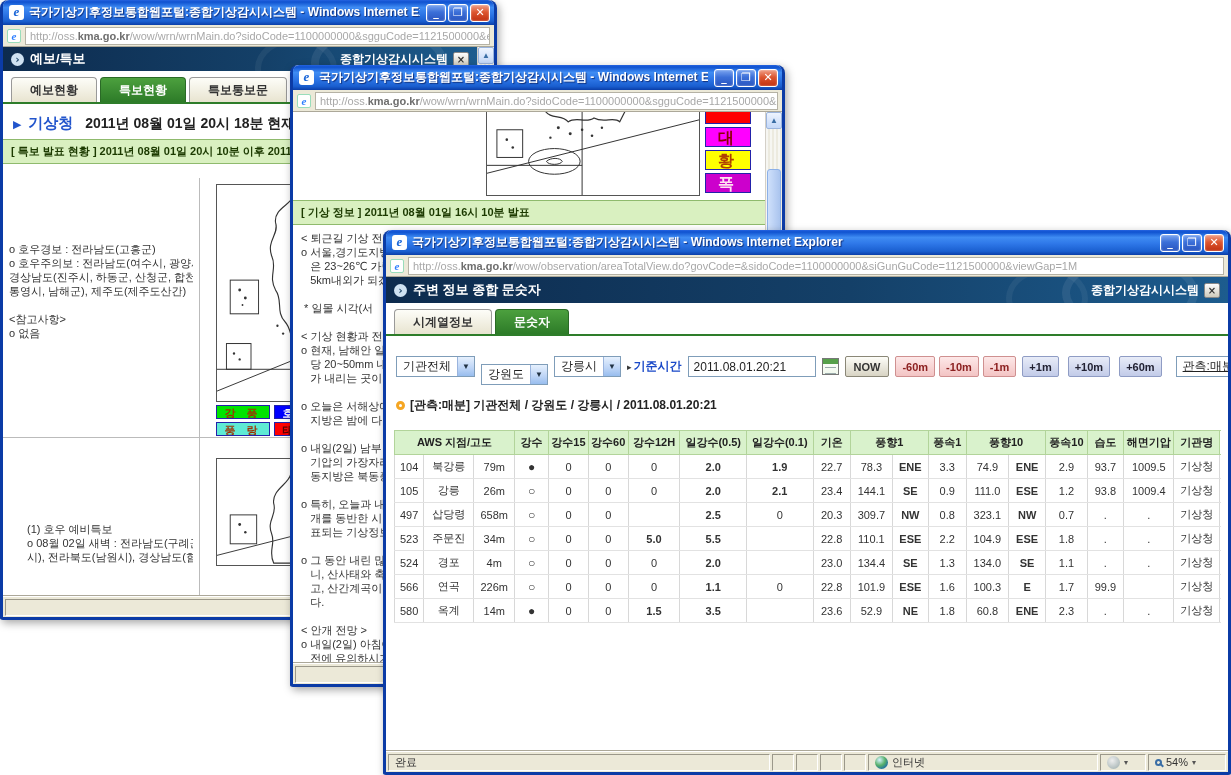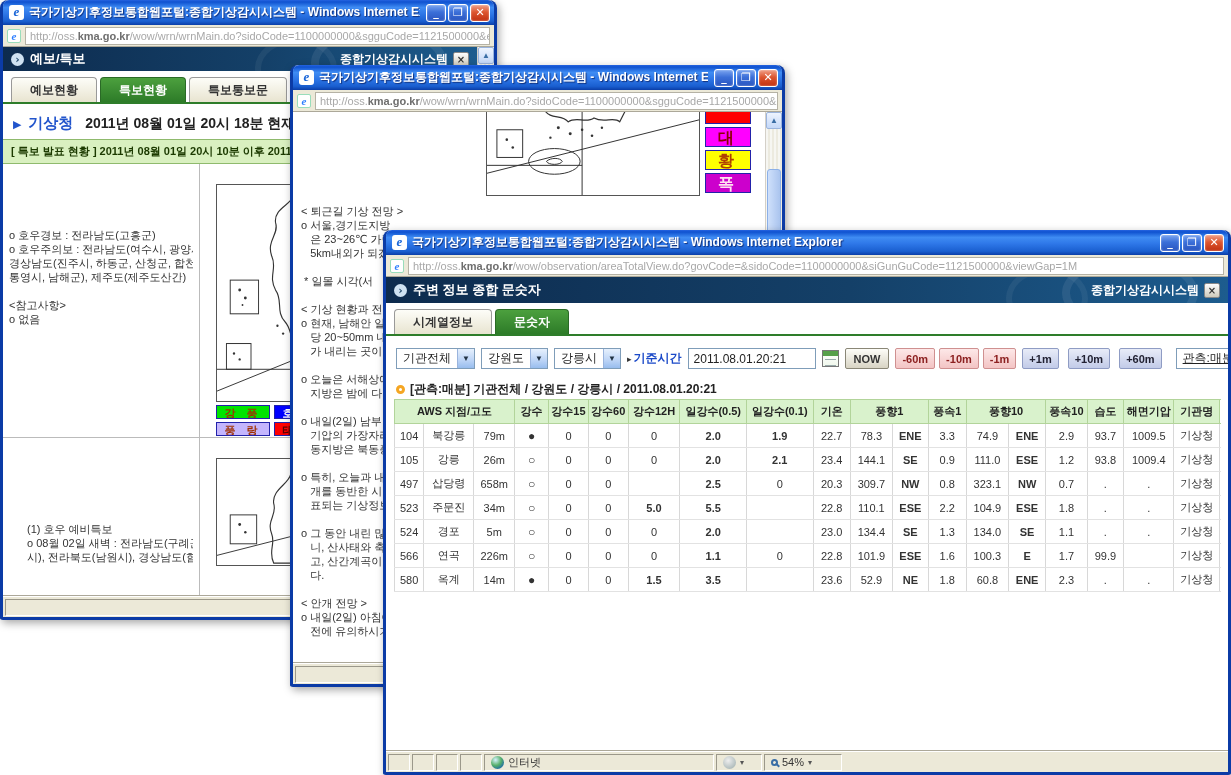--- a/index.html
+++ b/index.html
@@ -77,21 +77,21 @@
   .bluelabel { color:#1a49c8; font-weight:bold; font-size:12px; white-space:nowrap;}
   .bluelabel .larr { color:#333; font-size:9px; margin-right:2px;}
   .timeinput { width:128px; height:21px; border:1px solid #7f9db9; font-size:12px; color:#222; padding:0 5px; font-family:"Liberation Sans",sans-serif;}
   .calico { width:17px; height:17px; border:1px solid #777; background:linear-gradient(#fff,#f0f8ec); position:relative; cursor:pointer; flex:0 0 17px;}
   .calico::before { content:''; position:absolute; top:0; left:0; right:0; height:5px; background:#56a04a;}
   .calico::after { content:''; position:absolute; left:2px; right:2px; top:8px; height:5px; border-top:1px solid #9aa; border-bottom:1px solid #9aa;}
   .btn { height:21px; padding:0 8px; font-size:11px; font-weight:bold; border-radius:2px; cursor:pointer; display:inline-flex; align-items:center; justify-content:center;}
   .btn-now { background:linear-gradient(#fdfdf8,#d8d4c4); border:1px solid #8a8777; color:#333;}
   .btn-minus { background:linear-gradient(#fde8e8,#f3c4c4); border:1px solid #cf9090; color:#8c2020; padding:0 6px;}
   .btn-plus { background:linear-gradient(#e8ecf8,#c2cbe8); border:1px solid #8f9cc4; color:#223; padding:0 6px;}
-  .tbltitle { display:flex; align-items:center; gap:5px; padding:4px 10px 1px; font-size:12px; font-weight:bold; color:#222;}
+  .tbltitle { display:flex; align-items:center; gap:5px; padding:4px 10px 16px; font-size:12px; font-weight:bold; color:#222;}
   .oring { width:9px; height:9px; border:3px solid #f5a623; border-radius:50%; flex:0 0 9px;}
   .awstbl { width:calc(100% - 16px); margin:0 8px; border-collapse:collapse; table-layout:fixed; font-size:11px;}
   .awstbl th { background:#d9f2cc; border:1px solid #b2d49a; color:#222; font-weight:bold; padding:4px 1px; text-align:center; overflow:hidden; white-space:nowrap;}
   .awstbl td { border-right:1px solid #d8d8d8; border-bottom:1px solid #e2e2e2; padding:4px 2px; text-align:center; color:#333; overflow:hidden; white-space:nowrap;}
   .awstbl td:first-child { border-left:1px solid #d8d8d8;}
   .awstbl tr:first-child td{ border-top:1px solid #b2d49a;}
   .c-dim { color:#666; }
   .c-blue { color:#1a1acc; }
   .c-green { color:#0a7a1a; }
   .c-b { font-weight:bold; }
@@ -134,21 +134,21 @@
             <span class="tab active">특보현황</span>
             <span class="tab">특보통보문</span>
           </div>
         <div class="w1-agency">
           <span class="arr">▶</span>
           <span class="agname">기상청</span>
           <span>2011년 08월 01일 20시 18분 현재</span>
         </div>
         <div class="greenbar">[ 특보 발표 현황 ] 2011년 08월 01일 20시 10분 이후 2011년 08월</div>
         <div class="twocol" style="height:274px;">
-          <div class="tcol-l" style="padding-top:64px;">
+          <div class="tcol-l" style="padding-top:64px;margin-top:14px;">
               <div class="tline">o 호우경보 : 전라남도(고흥군)</div>
               <div class="tline">o 호우주의보 : 전라남도(여수시, 광양시),</div>
               <div class="tline">경상남도(진주시, 하동군, 산청군, 합천군,</div>
               <div class="tline">통영시, 남해군), 제주도(제주도산간)</div>
               <div class="tline">&nbsp;</div>
               <div class="tline">&lt;참고사항&gt;</div>
               <div class="tline">o 없음</div>
             </div>
           <div class="tcol-r">
             <div class="mapcap">&lt;08월 01일 20시 10</div>
@@ -181,21 +181,21 @@
                   <circle cx="80" cy="158" r="1.2" fill="#333"></circle>
                   <circle cx="64" cy="142" r="1.2" fill="#333"></circle>
               </svg>
             </div>
             <div class="legendrow" style="margin-left:12px;">
                 <span class="lgd" style="background: rgb(0, 228, 0); color: rgb(160, 48, 0);">강 풍</span>
                 <span class="lgd" style="background: rgb(0, 0, 255); color: rgb(255, 255, 255);">호 우</span>
                 <span class="lgd sliver" style="background: rgb(255, 0, 255); color: rgb(255, 255, 255);"></span>
               </div>
             <div class="legendrow" style="margin-left:12px;">
-                <span class="lgd" style="background: #c4b5fd; color: rgb(160, 48, 0); text-decoration: underline;">풍 랑</span>
+                <span class="lgd" style="background: #5eead4; color: rgb(160, 48, 0); text-decoration: underline;">풍 랑</span>
                 <span class="lgd" style="background: rgb(255, 0, 0); color: rgb(90, 0, 0);">태 풍</span>
                 <span class="lgd sliver" style="background: rgb(255, 0, 255); color: rgb(255, 255, 255);"></span>
               </div>
           </div>
         </div>
         <div class="twocol" style="flex:1; border-bottom:none;">
           <div class="tcol-l" style="padding-top:84px;padding-left:24px;">
               <div class="tline">(1) 호우 예비특보</div>
               <div class="tline">o 08월 02일 새벽 : 전라남도(구례군, 순천</div>
               <div class="tline">시), 전라북도(남원시), 경상남도(함양군,</div>
@@ -264,20 +264,21 @@
               <path d="M60,52 C64,48 74,48 76,52 C74,56 62,56 60,52 Z" fill="none" stroke="#333"></path>
             </svg>
           </div>
           <div class="lgdcol" style="left:412px; top:-8px;">
               <span class="lgd" style="background: rgb(255, 0, 0); color: rgb(255, 255, 255);"></span>
               <span class="lgd" style="background: rgb(255, 0, 255); color: rgb(139, 0, 0);">대 설</span>
               <span class="lgd" style="background: rgb(255, 255, 0); color: rgb(176, 64, 0);">황 사</span>
               <span class="lgd" style="background: rgb(204, 0, 204); color: rgb(255, 224, 240);">폭 염</span>
             </div>
         </div>
+        <div class="greenbar" style="margin-top:2px;">[ 기상 정보 ] 2011년 08월 01일 16시 10분 발표</div>
         <div style="padding:6px 8px; overflow:hidden; flex:1;">
             <div class="tline">&lt; 퇴근길 기상 전망 &gt;</div>
             <div class="tline">o 서울,경기도지방</div>
             <div class="tline">   은 23~26℃ 가량</div>
             <div class="tline">   5km내외가 되겠</div>
             <div class="tline">&nbsp;</div>
             <div class="tline"> * 일몰 시각(서</div>
             <div class="tline">&nbsp;</div>
             <div class="tline">&lt; 기상 현황과 전</div>
             <div class="tline">o 현재, 남해안 일</div>
@@ -340,21 +341,21 @@
       </div>
       <div class="tabrow">
           <span class="tab">시계열정보</span>
           <span class="tab active">문숫자</span>
         </div>
       <div class="filterrow">
         <span class="xpselect" style="width:112px;">
             <span class="val">기관전체</span>
             <span class="ab">▼</span>
           </span>
-        <span class="xpselect" style="width:112px;">
+        <span class="xpselect" style="width:112px;margin-top:16px;">
             <span class="val">강원도</span>
             <span class="ab">▼</span>
           </span>
         <span class="xpselect" style="width:78px;">
             <span class="val">강릉시</span>
             <span class="ab">▼</span>
           </span>
         <span class="bluelabel"><span class="larr">▸</span><span>기준시간</span></span>
         <input class="timeinput" value="2011.08.01.20:21" style="">
         <span class="calico"></span>
@@ -506,21 +507,21 @@
               <td class="c-blue c-b">ESE</td>
               <td class="c-blue">1.8</td>
               <td class="c-mid">.</td>
               <td class="c-mid">.</td>
               <td class="c-mid">기상청</td>
               <td class="c-mid loccell">강원도 강릉시 주문진읍</td>
             </tr>
             <tr>
               <td class="c-mid">524</td>
               <td class="c-mid">경포</td>
-              <td class="c-mid">5m</td>
+              <td class="c-mid">4m</td>
               <td class="rain-open">○</td>
               <td class="c-dim">0</td>
               <td class="c-dim">0</td>
               <td class="c-dim">0</td>
               <td class="c-blue c-b">2.0</td>
               <td class="c-dim"></td>
               <td class="c-mid">23.0</td>
               <td class="c-green">134.4</td>
               <td class="c-green c-b">SE</td>
               <td class="c-mid">1.3</td>
@@ -573,20 +574,23 @@
               <td class="c-blue">2.3</td>
               <td class="c-mid">.</td>
               <td class="c-mid">.</td>
               <td class="c-mid">기상청</td>
               <td class="c-mid loccell">강원도 강릉시 옥계면</td>
             </tr>
           </tbody>
       </table>
       <div style="flex:1; background:#fff;"></div>
       <div class="statusbar">
+        <span class="spanel" style="flex:1;">
+            <span>완료</span>
+          </span>
         <span class="spanel" style="width:22px;"></span>
           <span class="spanel" style="width:22px;"></span>
         <span class="spanel" style="width:22px;"></span>
           <span class="spanel" style="width:22px;"></span>
         <span class="spanel" style="width:230px;">
           <span class="globe"></span>
           <span>인터넷</span>
         </span>
         <span class="spanel" style="width:46px;">
             <span class="globe" style="background:radial-gradient(circle at 40% 35%,#eee,#9aa)"></span>

